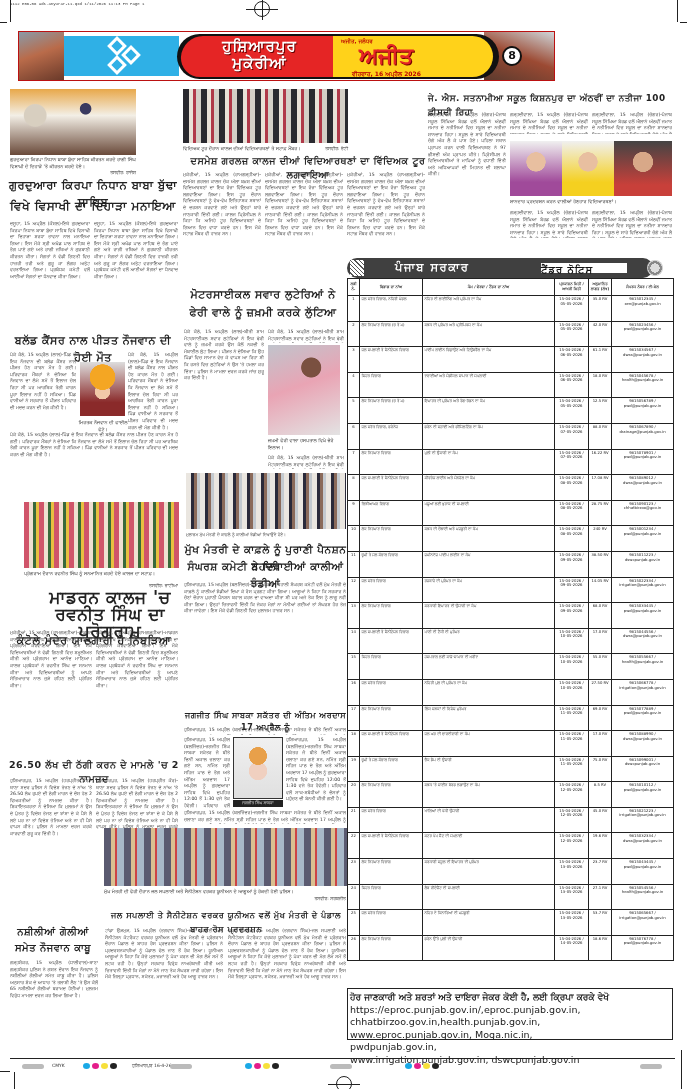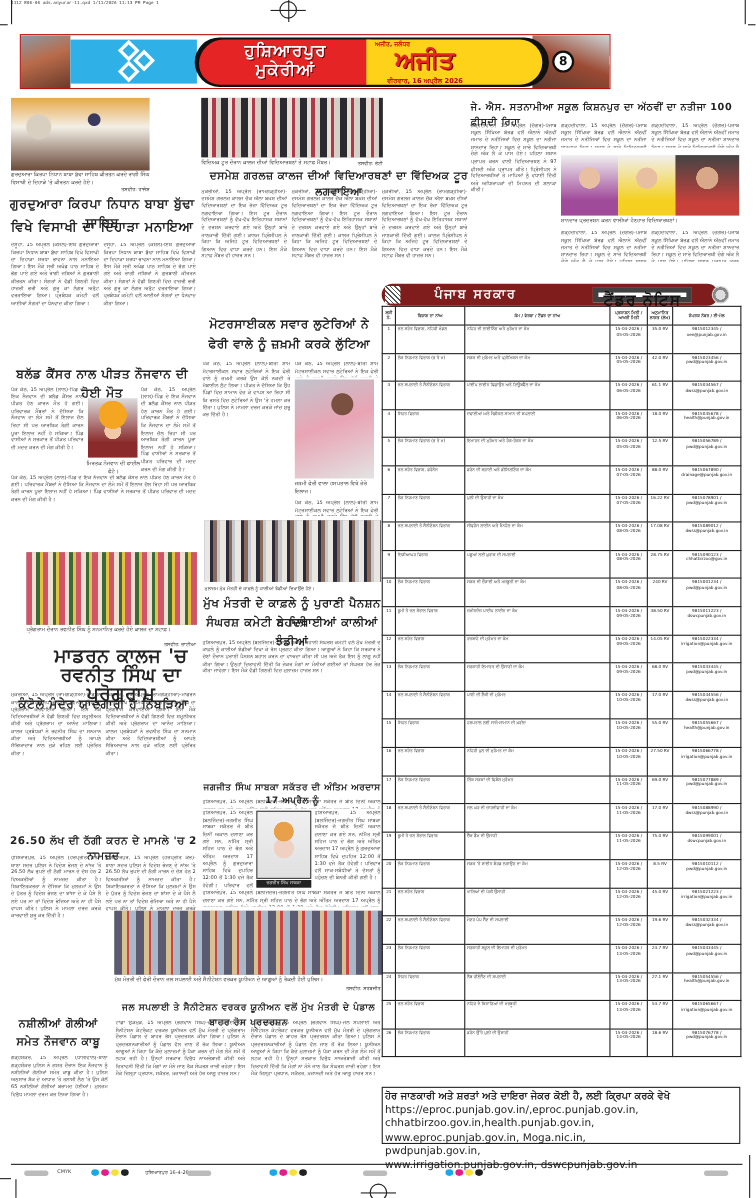--- a/index.html
+++ b/index.html
@@ -46,23 +46,23 @@
 
   .caption { font-size: 4.8px; line-height: 6.5px; color: #222; }
   .credit { font-size: 4.5px; color: #333; text-align: right; }
   .headline { font-weight: bold; color: #222; text-align: center; letter-spacing: 0.5px; font-family: "DejaVu Sans", sans-serif; }
   .h-big { font-size: 15.5px; line-height: 22px; }
   .h-mid { font-size: 12.5px; line-height: 17px; }
   .h-sm { font-size: 10px; line-height: 14px; }
   .body-text { font-size: 4.6px; line-height: 6.6px; color: #333; text-align: justify; overflow: hidden; }
 
   
-  .tender-head { left: 347px; top: 258px; width: 306px; height: 20px; background: #7f1d1d; border-radius: 10px; }
+  .tender-head { left: 347px; top: 258px; width: 306px; height: 20px; background: #404040; border-radius: 10px; }
   .tender-title { color: #fff; font-size: 11.5px; font-weight: bold; letter-spacing: 1.5px; }
-  .tender-label-box { background: #fff; border: 5px solid #404040; font-size: 14px; font-weight: bold; text-align: center; line-height: 14px; letter-spacing: 1px; }
+  .tender-label-box { background: #fff; border: 2px solid #404040; font-size: 10px; font-weight: bold; text-align: left; line-height: 14px; letter-spacing: 1px; }
   .emblem { width: 16px; height: 16px; border-radius: 50%; background: radial-gradient(circle,#ddd 0 40%,#888 41% 60%,#ccc 61%); }
   .emblem-l { width: 14px; height: 16px; background: repeating-linear-gradient(45deg,#fff 0 2px,#555 2px 3px); }
   table.tender { position: absolute; left: 347px; top: 278px; width: 326px; border-collapse: collapse; table-layout: fixed; }
   table.tender th, table.tender td { border: 0.7px solid #222; font-size: 3.8px; line-height: 4.6px; padding: 1px 1.5px; vertical-align: top; color: #222; overflow: hidden; }
   table.tender th { font-weight: bold; text-align: center; height: 17px; vertical-align: middle; }
   table.tender td.c { text-align: center; }
   .tender-foot { left: 347px; top: 988px; width: 326px; height: 52px; border: 1px solid #222; }
   .tf-left { left: 2px; top: 2px; width: 260px; font-size: 9.5px; line-height: 12.5px; color: #222; }
   .tf-punjabi { font-weight: bold; font-size: 9px; }
   .tf-right { left: 264px; top: 0; width: 61px; height: 50px; border-left: 1px solid #222; font-size: 7px; line-height: 10px; padding: 2px 3px; color: #222; }

